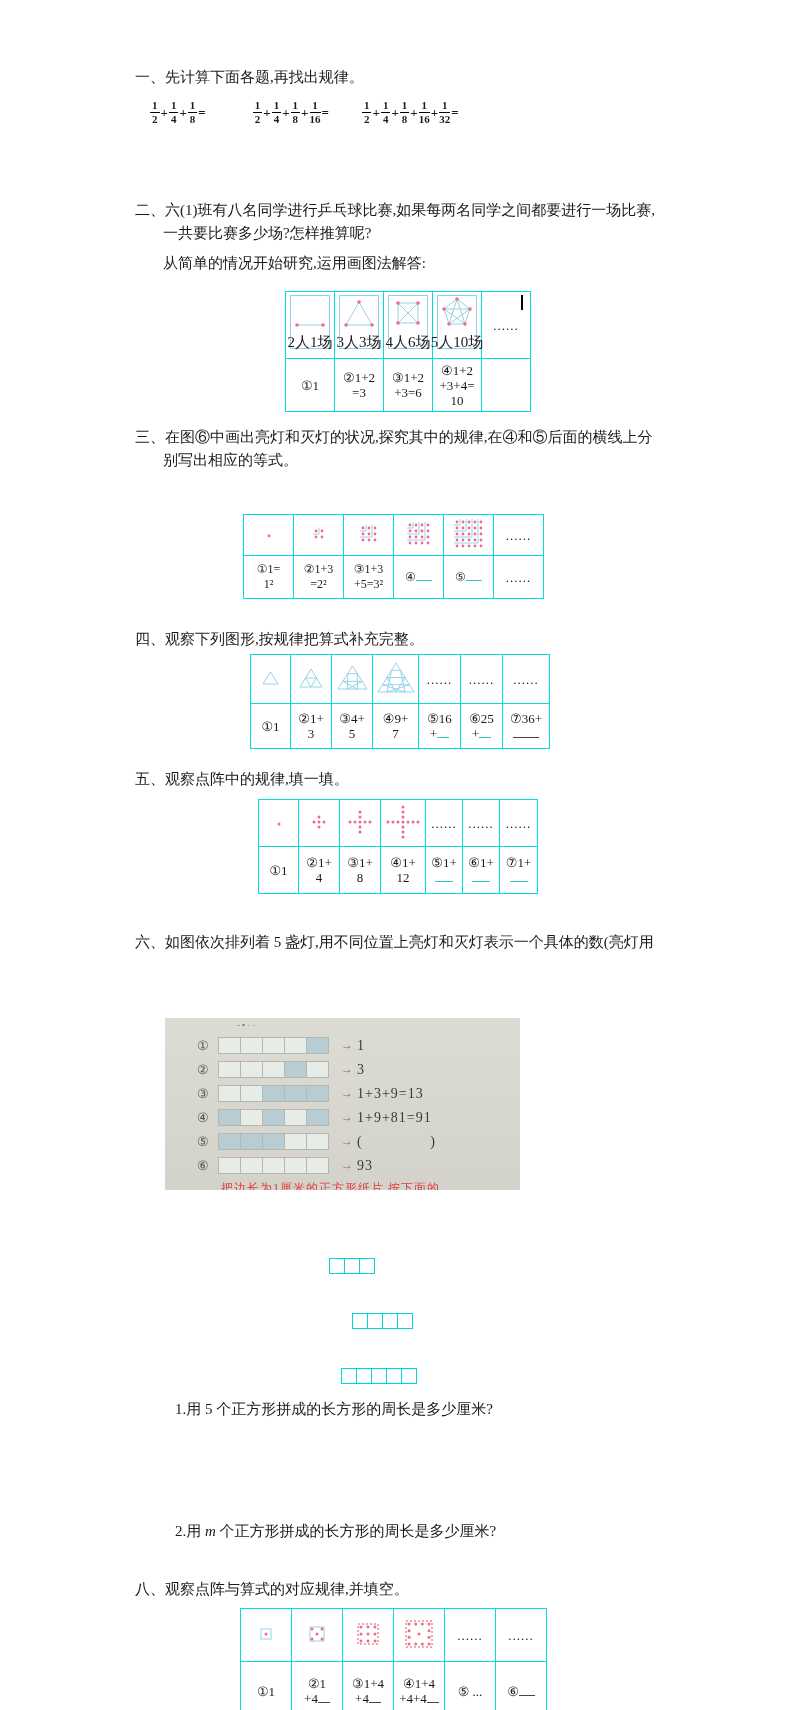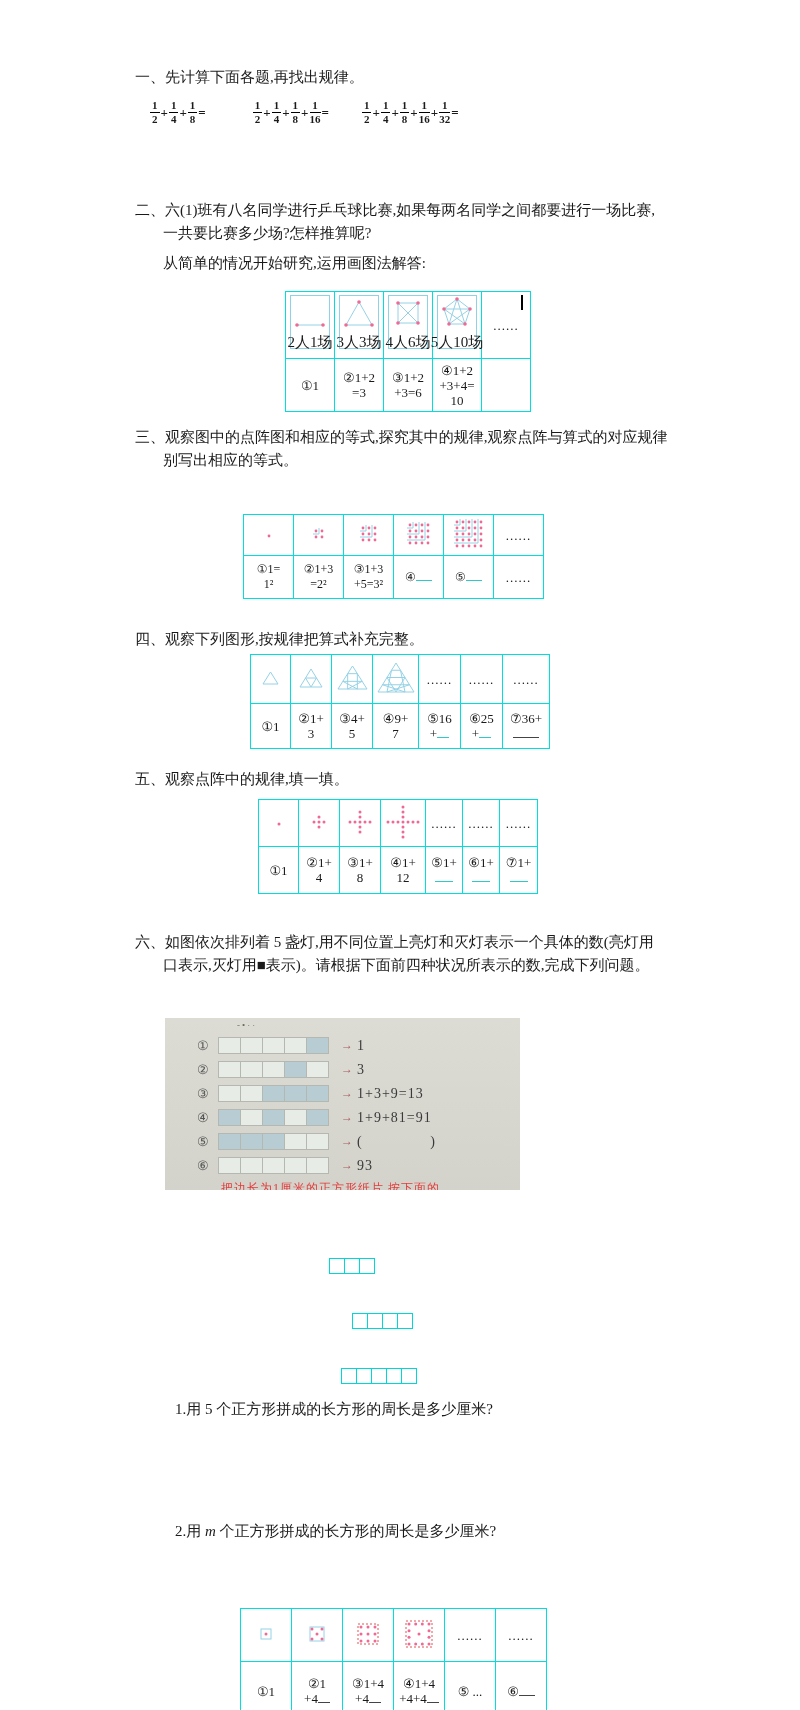--- a/index.html
+++ b/index.html
@@ -211,21 +211,21 @@
       <td class="fcell pre">③1+2
 +3=6</td>
       <td class="fcell pre">④1+2
 +3+4=
 10</td>
       <td class="fcell pre"></td>
     </tr>
   </tbody>
     </table>
 
-  <div class="abs htext" style="left:135px;top:426px;">三、观察图中的点阵图和相应的等式,探究其中的规律,观察点阵与算式的对应规律</div>
+  <div class="abs htext" style="left:135px;top:426px;">三、在图⑥中画出亮灯和灭灯的状况,探究其中的规律,在④和⑤后面的横线上分</div>
   <div class="abs htext indent" style="left:135px;top:449px;">别写出相应的等式。</div>
 
   <table class="ctab abs" style="left:243px;top:514px;">
     <tbody>
         <tr>
       <td style="width:45px;height:38px;"><svg width="8" height="8">
               <circle cx="4" cy="4" r="1.4" fill="#ee6a94"></circle>
             </svg></td>
       <td style="width:45px;"><svg width="14" height="14">
               <line x1="7" y1="1" x2="7" y2="7" stroke="#96d2e6" stroke-width="1"></line>
@@ -443,21 +443,20 @@
       <td class="fcell pre"><span>④1+
 12</span></td>
       <td class="fcell pre"><span>⑤1+</span><br><span class="bl" style="width:18px;"></span></td>
       <td class="fcell pre"><span>⑥1+</span><br><span class="bl" style="width:18px;"></span></td>
       <td class="fcell pre"><span>⑦1+</span><br><span class="bl" style="width:18px;"></span></td>
     </tr>
   </tbody>
     </table>
 
   <div class="abs htext" style="left:135px;top:931px;">六、如图依次排列着 5 盏灯,用不同位置上亮灯和灭灯表示一个具体的数(亮灯用</div>
-  <div class="abs htext indent" style="left:135px;top:954px;">口表示,灭灯用■表示)。请根据下面前四种状况所表示的数,完成下列问题。</div>
 
   <div class="photo">
     <div class="smudge">-•··</div>
     <div class="photo-rows" id="photo-rows">
         <div class="lamp-row">
           <span class="lnum">①</span>
           <span class="lamps">
             <span class="lamp off"></span>
             <span class="lamp off"></span>
             <span class="lamp off"></span>
@@ -547,20 +546,21 @@
     <span class="sq15"></span>
       <span class="sq15"></span>
       <span class="sq15"></span>
       <span class="sq15"></span>
       <span class="sq15"></span>
   </div>
 
   <div class="abs htext" style="left:175px;top:1398px;">1.用 5 个正方形拼成的长方形的周长是多少厘米?</div>
   <div class="abs htext" style="left:175px;top:1520px;"><span>2.用 </span><i>m</i><span> 个正方形拼成的长方形的周长是多少厘米?</span></div>
 
+  <div class="abs htext" style="left:135px;top:1578px;">八、观察点阵与算式的对应规律,并填空。</div>
 
   <table class="ctab abs" style="left:240px;top:1608px;">
     <tbody>
         <tr>
       <td style="width:46px;height:50px;"><svg width="14" height="14">
               <rect x="2" y="2" width="10" height="10" fill="none" stroke="#96d2e6" stroke-width="1"></rect>
               <circle cx="7" cy="7" r="1.5" fill="#ee6a94"></circle>
             </svg></td>
       <td style="width:46px;"><svg width="18" height="18">
               <rect x="2" y="2" width="14" height="14" fill="none" stroke="#96d2e6" stroke-width="1"></rect>

